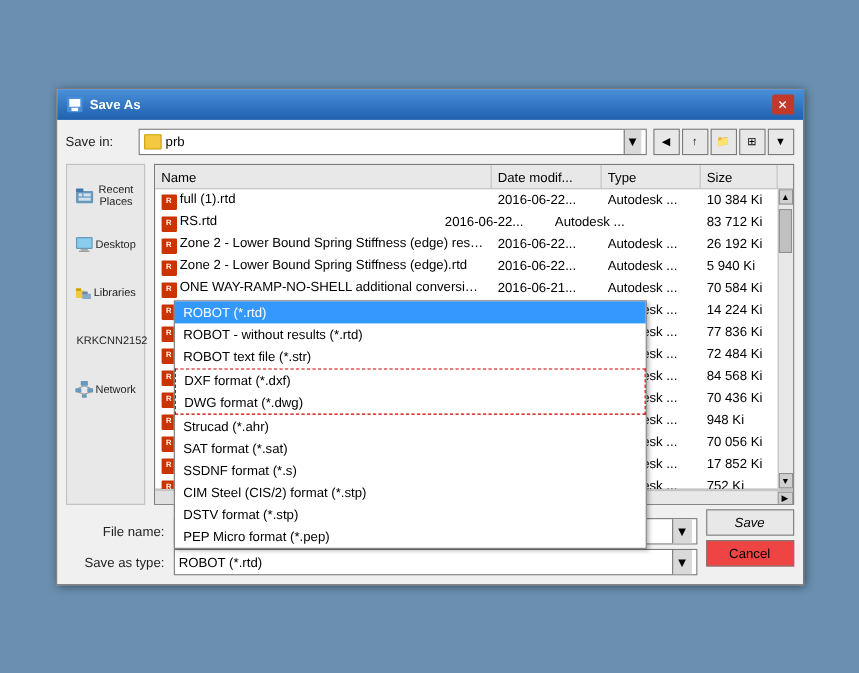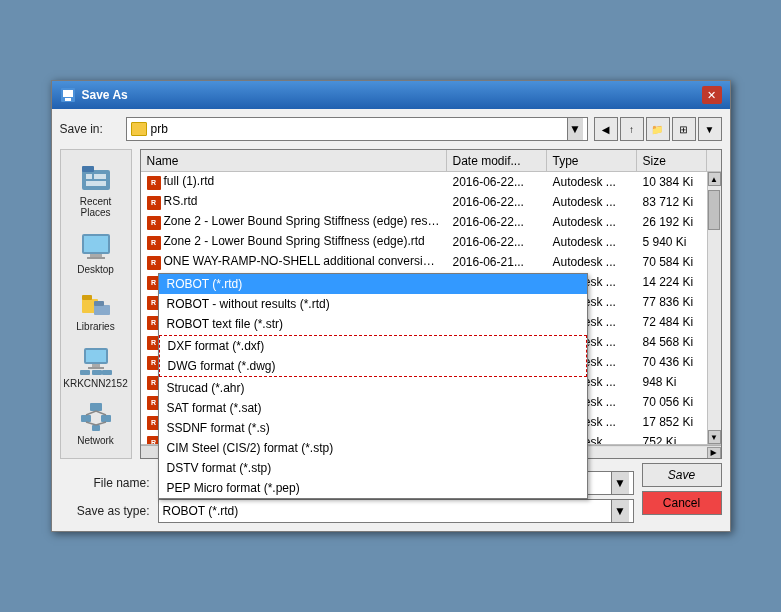--- a/index.html
+++ b/index.html
@@ -130,21 +130,21 @@
       flex-direction: column;
       align-items: center;
       gap: 4px;
       background: #e8e8e8;
       border: 1px solid #c0c0c0;
       padding: 8px 4px;
     }
     
     .sidebar-item {
       display: flex;
-      flex-direction: column;
+      flex-direction: row;
       align-items: center;
       gap: 2px;
       cursor: pointer;
       padding: 4px;
       width: 64px;
       text-align: center;
     }
     
     .sidebar-item-icon {
       width: 32px;
@@ -457,21 +457,21 @@
           <div class="file-row" style="display: flex;">
                 <div class="file-cell col-name" style="flex: 1 1 0%; min-width: 200px;"><span class="rtd-icon">R</span>full (1).rtd</div>
                 <div class="file-cell col-date" style="width: 100px;">2016-06-22...</div>
                 <div class="file-cell col-type" style="width: 90px;">Autodesk ...</div>
                 <div class="file-cell col-size" style="width: 70px;">10 384 Ki</div>
               </div>
               <div class="file-row" style="display: flex;">
                 <div class="file-cell col-name" style="flex: 1 1 0%; min-width: 200px;"><span class="rtd-icon">R</span>RS.rtd</div>
                 <div class="file-cell col-date" style="width: 100px;">2016-06-22...</div>
                 <div class="file-cell col-type" style="width: 90px;">Autodesk ...</div>
-                <div class="file-cell col-size" style="width: 70px;">83 712 Ki</div>
+                <div class="file-cell col-size" style="width: 70px; margin-left: 48px;">83 712 Ki</div>
               </div>
               <div class="file-row" style="display: flex;">
                 <div class="file-cell col-name" style="flex: 1 1 0%; min-width: 200px;"><span class="rtd-icon">R</span>Zone 2 - Lower Bound Spring Stiffness (edge) res.rtd</div>
                 <div class="file-cell col-date" style="width: 100px;">2016-06-22...</div>
                 <div class="file-cell col-type" style="width: 90px;">Autodesk ...</div>
                 <div class="file-cell col-size" style="width: 70px;">26 192 Ki</div>
               </div>
               <div class="file-row" style="display: flex;">
                 <div class="file-cell col-name" style="flex: 1 1 0%; min-width: 200px;"><span class="rtd-icon">R</span>Zone 2 - Lower Bound Spring Stiffness (edge).rtd</div>
                 <div class="file-cell col-date" style="width: 100px;">2016-06-22...</div>

